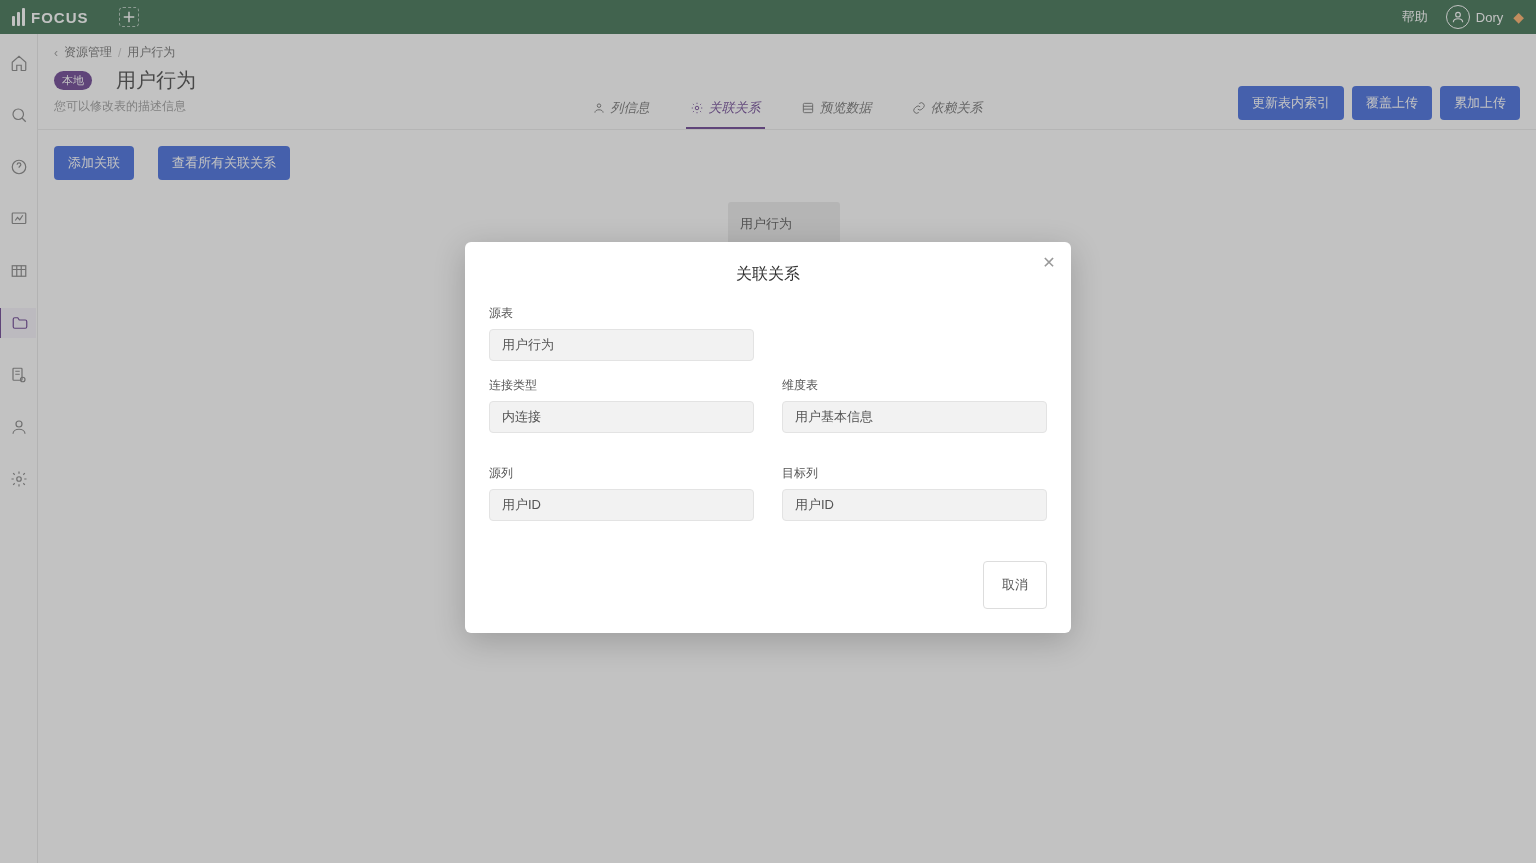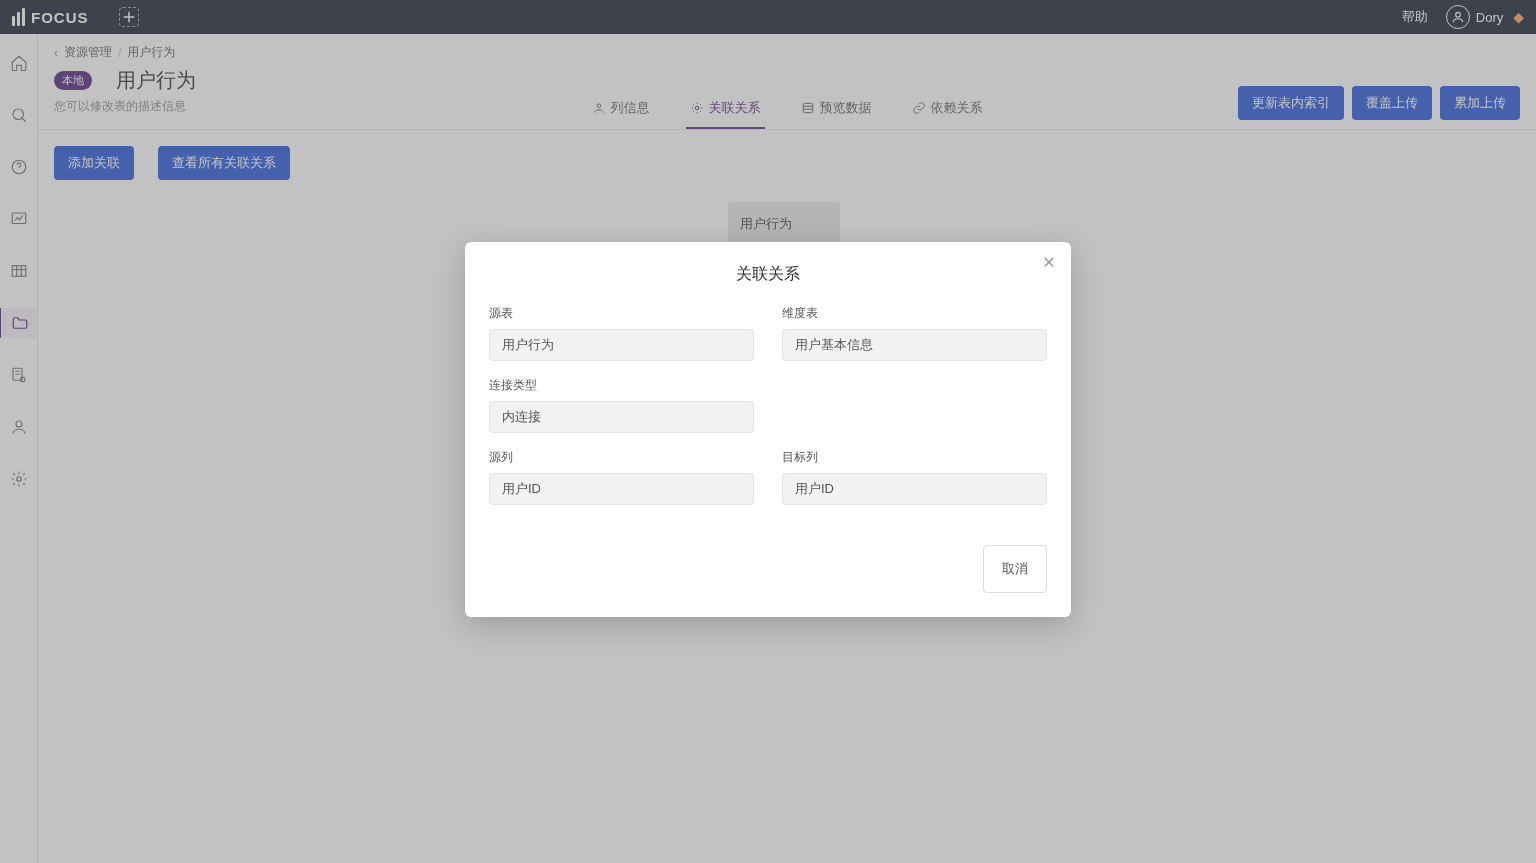--- a/index.html
+++ b/index.html
@@ -1,19 +1,19 @@
 <!DOCTYPE html>
 <html><head>
 <meta charset="utf-8">
 <style>
 * { margin:0; padding:0; box-sizing:border-box; font-family:-apple-system,BlinkMacSystemFont,"Segoe UI","PingFang SC","Microsoft YaHei",sans-serif; }
 body { width:1536px; height:863px; background:#f0f0f0; overflow:hidden; position:relative; }
 
 
-.topbar { height:34px; background:#0f172a; display:flex; align-items:center; padding:0 12px; color:#fff; }
+.topbar { height:34px; background:#14532d; display:flex; align-items:center; padding:0 12px; color:#fff; }
 .logo { display:flex; align-items:center; gap:6px; font-weight:700; letter-spacing:1px; font-size:15px; }
 .logo-mark { display:flex; gap:2px; align-items:flex-end; }
 .logo-mark span { width:3px; background:#fff; border-radius:1px; }
 .logo-mark span:nth-child(1){height:10px}
 .logo-mark span:nth-child(2){height:14px}
 .logo-mark span:nth-child(3){height:18px}
 .plus-btn { margin-left:30px; width:20px; height:20px; border:1px dashed rgba(255,255,255,.6); border-radius:4px; display:flex; align-items:center; justify-content:center; color:#fff; font-size:14px; cursor:pointer; }
 .topbar-right { margin-left:auto; display:flex; align-items:center; gap:18px; font-size:13px; }
 .avatar { width:24px; height:24px; border-radius:50%; border:1.5px solid #fff; display:flex; align-items:center; justify-content:center; }
 .avatar svg{width:14px;height:14px}
@@ -33,21 +33,21 @@
 .breadcrumb .sep { color:#bbb; }
 .title-row { display:flex; align-items:center; gap:24px; margin-top:6px; }
 .badge { background:#4b1a7a; color:#fff; border-radius:10px; font-size:11px; padding:2px 8px; }
 .page-title { font-size:20px; font-weight:500; color:#222; }
 .subtitle { font-size:12px; color:#888; margin-top:4px; margin-bottom:10px; }
 
 .head-right { position:absolute; right:16px; top:52px; display:flex; gap:8px; }
 .btn-primary { background:#1d4ed8; color:#fff; border:none; border-radius:4px; font-size:13px; padding:8px 14px; cursor:pointer; }
 
 .tabs { display:flex; justify-content:center; gap:32px; margin-top:-36px; padding-bottom:0; }
-.tab { display:flex; align-items:center; gap:5px; font-size:13px; color:#555; padding:10px 4px; cursor:pointer; border-bottom:2px solid transparent; }
+.tab { display:flex; align-items:center; gap:5px; font-size:13px; color:#555; padding:10px 4px; cursor:pointer; border-bottom:2px solid transparent;font-style:italic; }
 .tab.active { color:#4b1a7a; border-bottom-color:#4b1a7a; }
 .tab svg{width:14px;height:14px}
 
 .toolbar { padding:16px; display:flex; gap:24px; }
 
 .canvas-card { position:absolute; left:690px; top:168px; width:112px; background:#e8e8e8; border-radius:3px; padding:10px 12px; font-size:13px; color:#333; line-height:1.8; }
 
 
 .overlay { position:absolute; inset:0; background:rgba(120,120,120,.45); }
 .modal { position:absolute; left:50%; top:242px; transform:translateX(-50%); width:606px; background:#fff; border-radius:6px; box-shadow:0 8px 32px rgba(0,0,0,.2); padding:22px 24px 24px; }
@@ -214,32 +214,32 @@
 <div class="modal">
   <div class="modal-close">✕</div>
   <div class="modal-title">关联关系</div>
   <div class="form-grid">
     <div class="form-field">
       <label>源表</label>
       <div class="sel">
           <span>用户行为</span>
         </div>
     </div>
-    <div class="form-field">
-      <label>维度表</label>
-      <div class="sel">
-          <span>用户基本信息</span>
-        </div>
-    </div>
     <div class="form-field full">
       <label>连接类型</label>
       <div class="sel">
           <span>内连接</span>
         </div>
     </div>
+    <div class="form-field">
+      <label>维度表</label>
+      <div class="sel">
+          <span>用户基本信息</span>
+        </div>
+    </div>
     <div class="spacer"></div>
     <div class="form-field">
       <label>源列</label>
       <div class="sel">
           <span>用户ID</span>
         </div>
     </div>
     <div class="form-field">
       <label>目标列</label>
       <div class="sel">

